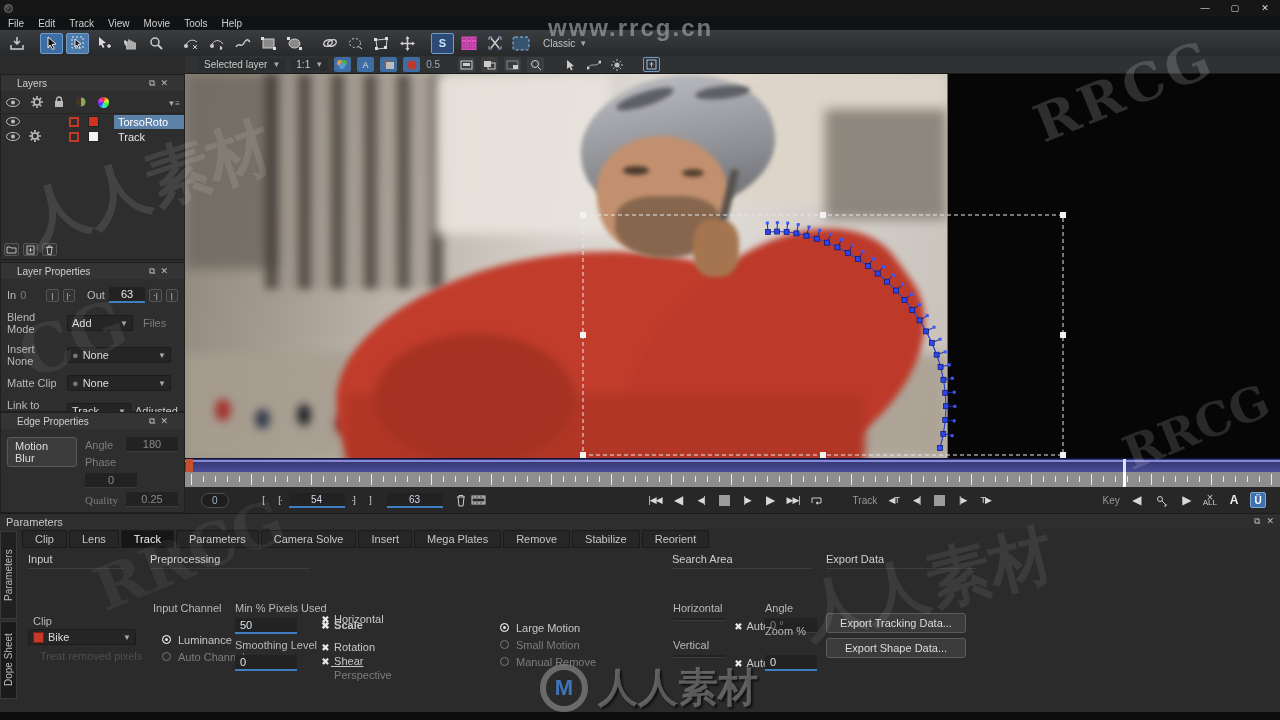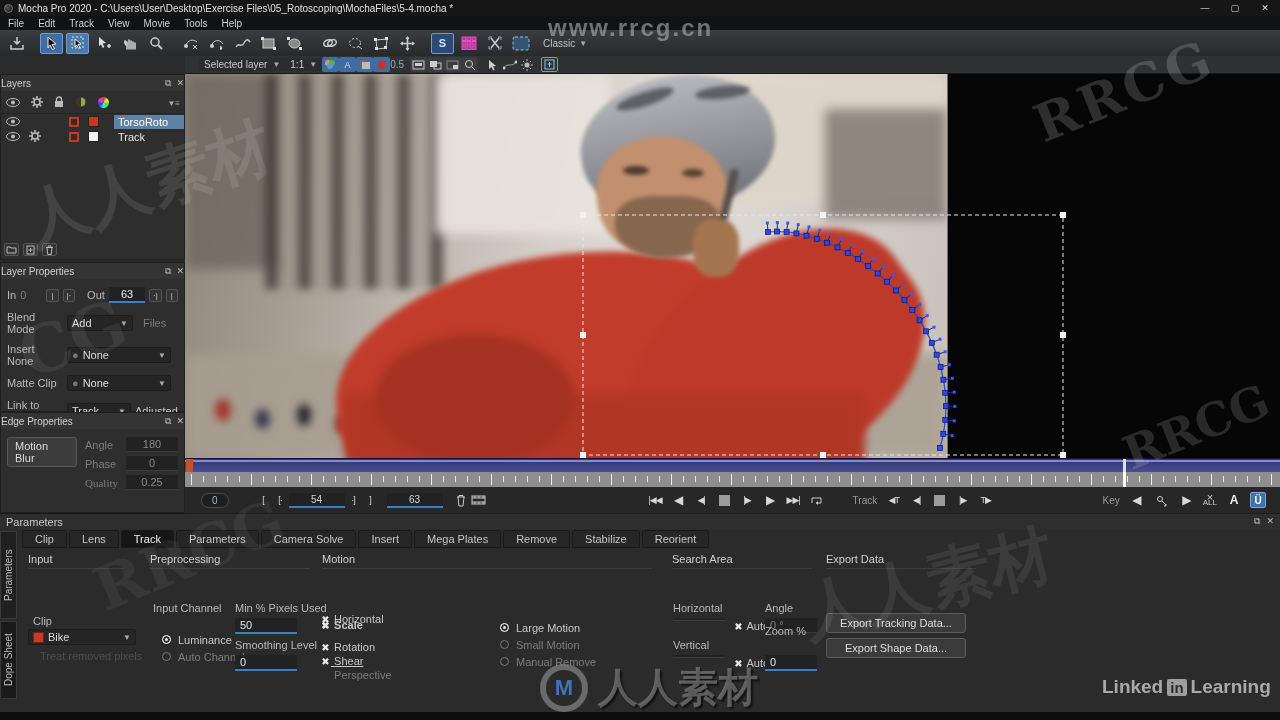--- a/index.html
+++ b/index.html
@@ -20,30 +20,30 @@
   
   .toolbar1{left:0;top:30px;width:1280px;height:26px;background:linear-gradient(#3a3c3f,#27292b);display:flex;align-items:center;gap:3px;padding-left:5px;}
   .tool{width:23px;height:21px;display:flex;align-items:center;justify-content:center;border-radius:2px;color:#cfcfcf;}
   .tool svg{display:block;}
   .tool.on{background:#3e6da3;border:1px solid #6f9ccc;}
   .tool.on2{background:#4c7aa9;border:1px solid #6f9ccc;}
   .sep{width:6px;}
   .preset{margin-left:8px;display:flex;align-items:center;gap:4px;color:#c4c4c4;font-size:10px;}
 
   
-  .viewbar{left:185px;top:56px;width:1095px;height:18px;background:#2f3133;border-bottom:1px solid #1a1a1a;display:flex;align-items:center;padding-left:14px;font-size:10px;}
+  .viewbar{left:185px;top:56px;width:1095px;height:18px;background:#2f3133;border-bottom:1px solid #1a1a1a;display:flex;align-items:center;gap:6px;padding-left:14px;font-size:10px;}
   .vb-drop{display:flex;align-items:center;gap:5px;color:#c9c9c9;background:#2a2c2e;padding:1px 5px;border-radius:2px;}
   .vb-ic{width:17px;height:15px;border-radius:2px;display:flex;align-items:center;justify-content:center;font-size:9px;color:#ddd;}
   .vb-ic.bl{background:#3e6da3;}
   .vb-ic.dim{background:#3a3c3e;}
   .caret{font-size:8px;color:#aaa;}
 
   
   .panel{background:#2e2e2e;border:1px solid #1f1f1f;}
-  .phead{height:16px;display:flex;align-items:center;padding:0 0;color:#cfcfcf;background:#343434;font-size:10px;}
+  .phead{height:16px;display:flex;align-items:center;padding:0 16px;color:#cfcfcf;background:#343434;font-size:10px;}
   .phead .pbtns{margin-left:auto;display:flex;gap:5px;color:#bbb;font-size:9px;}
   .layers{left:0;top:74px;width:185px;height:186px;}
   .lyr-head-icons{display:flex;align-items:center;gap:11px;padding:5px 4px 3px 5px;border-bottom:1px solid #242424;}
   .lyr-row{display:flex;align-items:center;height:15px;padding-left:5px;gap:9px;}
   .lyr-name{flex:1;margin-left:6px;padding:1px 4px;color:#e6e6e6;}
   .lyr-row.sel .lyr-name{background:#5d82a8;color:#fff;}
   .chip{width:11px;height:11px;border:1px solid #222;}
   .splicon{width:10px;height:10px;border:2px solid #c33a26;}
   .lyr-foot{position:absolute;bottom:3px;left:3px;display:flex;gap:4px;}
   .lfbtn{width:15px;height:13px;border:1px solid #555;border-radius:2px;display:flex;align-items:center;justify-content:center;color:#bbb;font-size:8px;background:#333;}
@@ -122,21 +122,20 @@
   .inbox{background:#9e9e9e;color:#2c2c2c;border-radius:2px;padding:0 3px;font-size:15px;}
   .bottomstrip{left:0;top:712px;width:1280px;height:8px;background:#0c0c0c;}
 </style>
 </head>
 <body>
 
 <div class="app">
 
   <div class="abs titlebar">
     <span class="appicon"></span>
-    <span>Mocha Pro 2020 - C:\Users\User\Desktop\Exercise Files\05_Rotoscoping\MochaFiles\5-4.mocha *</span>
     <span class="wincontrols">
       <span class="winbtn">—</span>
       <span class="winbtn">▢</span>
       <span class="winbtn close">✕</span>
     </span>
   </div>
 
   <div class="abs menubar">
     <span>File</span>
     <span>Edit</span>
@@ -691,21 +690,20 @@
 
   <div class="abs sect" style="left:150px;top:553px;width:160px;">Preprocessing</div>
   <div class="abs lbl" style="left:153px;top:602px;">Input Channel</div>
   <div class="abs" style="left:162px;top:634px;"><span class="radio on"></span><span>Luminance</span></div>
   <div class="abs" style="left:162px;top:651px;"><span class="radio"></span><span class="dim">Auto Channel</span></div>
   <div class="abs lbl" style="left:235px;top:602px;">Min % Pixels Used</div>
   <div class="abs pfield" style="left:235px;top:618px;width:62px;">50</div>
   <div class="abs lbl" style="left:235px;top:639px;">Smoothing Level</div>
   <div class="abs pfield" style="left:235px;top:655px;width:62px;">0</div>
 
-  <div class="abs sect" style="left:322px;top:553px;width:330px;">Motion</div>
   <div class="abs" style="left:320px;top:613px;"><span class="chk">✖</span> <span>Horizontal</span></div>
   <div class="abs" style="left:320px;top:619px;font-weight:bold;"><span class="chk">✖</span> <span>Scale</span></div>
   <div class="abs" style="left:320px;top:641px;"><span class="chk">✖</span> <span>Rotation</span></div>
   <div class="abs" style="left:320px;top:655px;text-decoration:underline;"><span class="chk">✖</span> <span>Shear</span></div>
   <div class="abs" style="left:320px;top:669px;"><span class="chk"> </span> <span class="dim">Perspective</span></div>
   <div class="abs" style="left:500px;top:622px;"><span class="radio on"></span><span>Large Motion</span></div>
   <div class="abs" style="left:500px;top:639px;"><span class="radio"></span><span class="dim">Small Motion</span></div>
   <div class="abs" style="left:500px;top:656px;"><span class="radio"></span><span class="dim">Manual Remove</span></div>
 
   <div class="abs sect" style="left:672px;top:553px;width:140px;">Search Area</div>
@@ -864,21 +862,21 @@
           <span>✕</span>
         </span>
       </div>
     <div class="row" style="align-items:flex-start;">
       <span class="btn">Motion Blur</span>
       <span style="display:flex;flex-direction:column;gap:4px;margin-left:4px;">
         <span style="display:flex;gap:5px;align-items:center;">
             <span class="dim" style="width:36px;">Angle</span>
             <span class="field gray" style="width:52px;">180</span>
           </span>
-        <span style="display:flex;gap:5px;align-items:center;">
+        <span style="display:flex;gap:5px;align-items:flex-start;flex-direction:column;">
             <span class="dim" style="width:36px;">Phase</span>
             <span class="field gray" style="width:52px;">0</span>
           </span>
         <span style="display:flex;gap:5px;align-items:center;">
             <span class="dim" style="width:36px;font-family:Liberation Serif, serif;">Quality</span>
             <span class="field gray" style="width:52px;">0.25</span>
           </span>
       </span>
     </div>
   </div>
@@ -887,19 +885,14 @@
   <div class="wm wm-r1">RRCG</div>
   <div class="wm wm-r2">RRCG</div>
   <div class="wm wm-r3">RRCG</div>
   <div class="wm wm-c1">人人素材</div>
   <div class="wm wm-c2">人人素材</div>
   <div class="wm wm-cg">CG</div>
   <div class="abs brandmark">
     <span class="brandlogo">M</span>
     <span class="brandtxt">人人素材</span>
   </div>
-  <div class="abs linkedin">
-    <span>Linked</span>
-      <span class="inbox">in</span>
-      <span>Learning</span>
-  </div>
   <div class="abs bottomstrip"></div>
 </div>
 
 </body></html>

